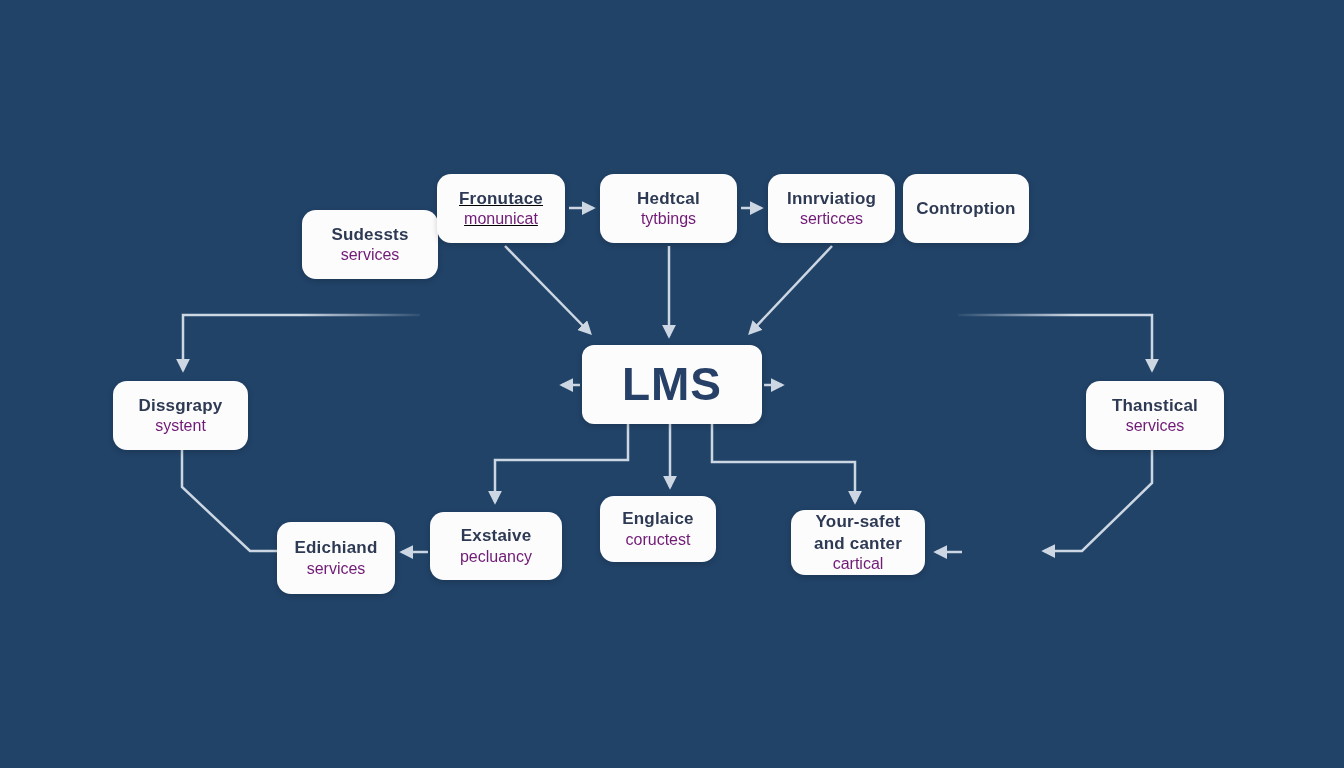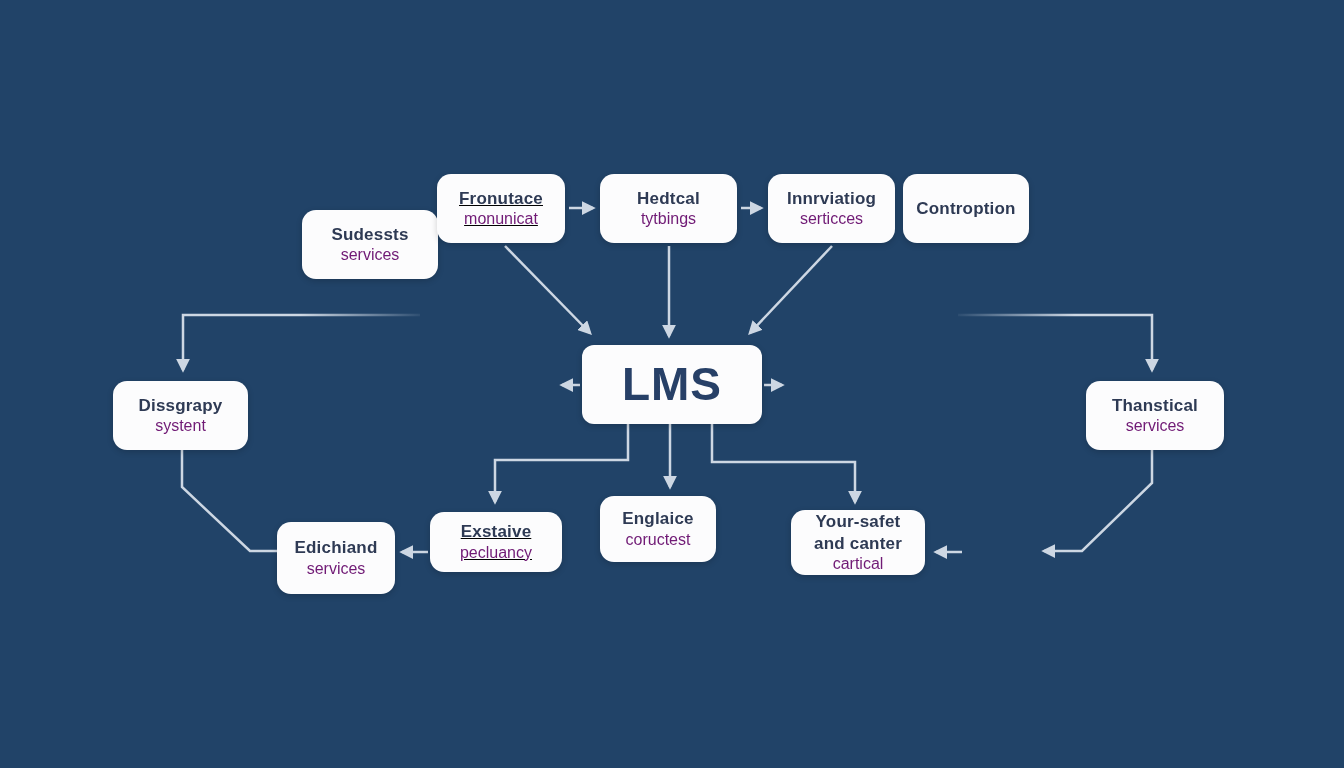--- a/index.html
+++ b/index.html
@@ -135,21 +135,21 @@
   <div class="node" style="left:1086px; top:381px; width:138px; height:69px;">
     <div class="node-title">Thanstical</div>
     <div class="node-subtitle">services</div>
   </div>
 
   <div class="node" style="left:277px; top:522px; width:118px; height:72px;">
     <div class="node-title">Edichiand</div>
     <div class="node-subtitle">services</div>
   </div>
 
-  <div class="node" style="left:430px; top:512px; width:132px; height:60px;text-decoration:underline;">
+  <div class="node" style="left:430px; top:512px; width:132px; height:68px;">
     <div class="node-title">Exstaive</div>
     <div class="node-subtitle">pecluancy</div>
   </div>
 
   <div class="node" style="left:600px; top:496px; width:116px; height:66px;">
     <div class="node-title">Englaice</div>
     <div class="node-subtitle">coructest</div>
   </div>
 
   <div class="node" style="left:791px; top:510px; width:134px; height:65px;">

